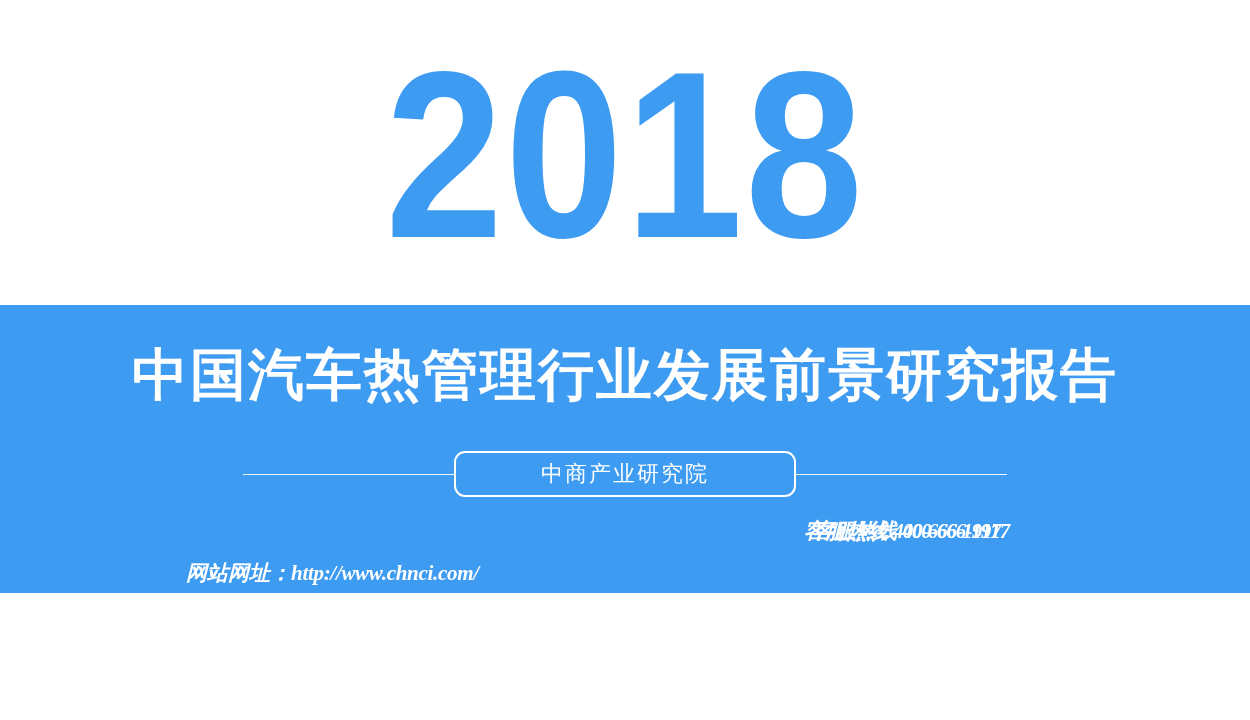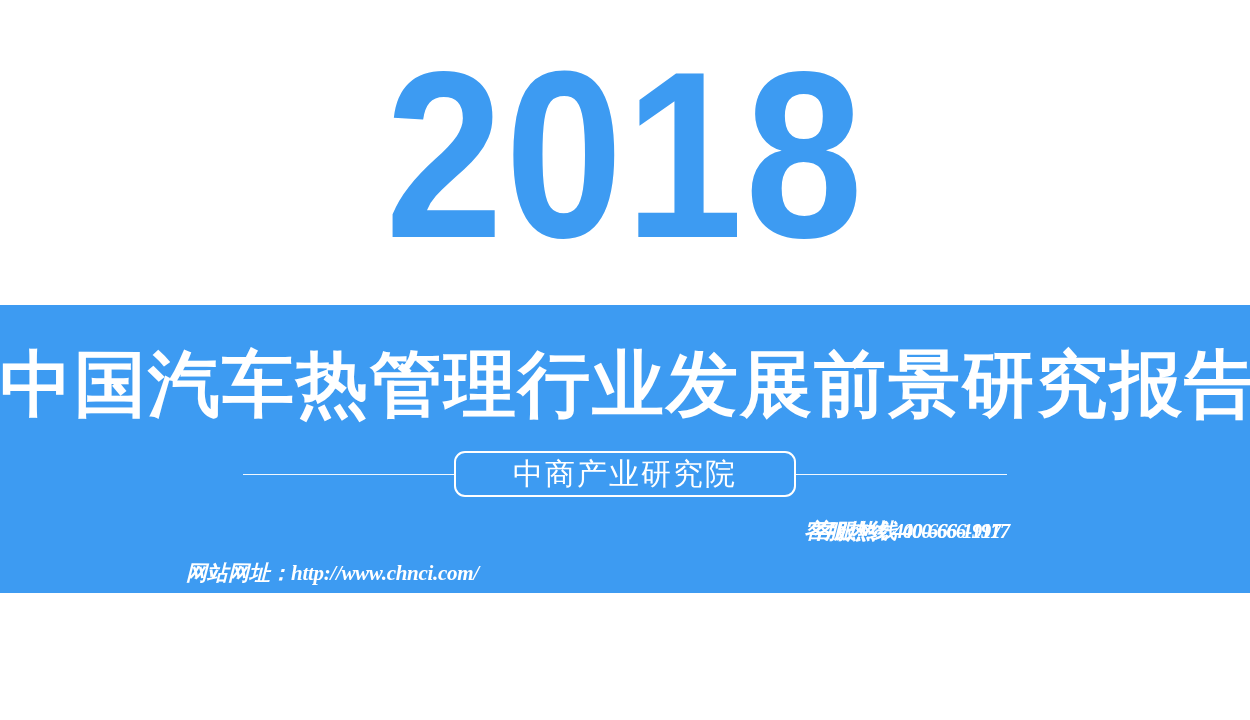--- a/index.html
+++ b/index.html
@@ -58,21 +58,21 @@
 
   
   .main-title {
     position: absolute;
     left: 0;
     top: 37px;
     width: 1250px;
     text-align: center;
     color: #ffffff;
     font-family: "Liberation Sans", sans-serif;
-    font-size: 72px;
+    font-size: 56px;
     font-weight: bold;
     line-height: 1.18;
     letter-spacing: 2px;
     white-space: nowrap;
   }
 
   
   .org-row {
     position: absolute;
     left: 0;
@@ -98,21 +98,21 @@
     border-radius: 11px;
     display: flex;
     align-items: center;
     justify-content: center;
     margin: 0 -1px;
     background: transparent;
   }
   .org-text {
     color: #ffffff;
     font-family: "Liberation Sans", sans-serif;
-    font-size: 30px;
+    font-size: 22px;
     font-weight: normal;
     letter-spacing: 2px;
     line-height: 1;
     white-space: nowrap;
   }
 
   
   .footer-row {
     position: absolute;
     left: 0;

